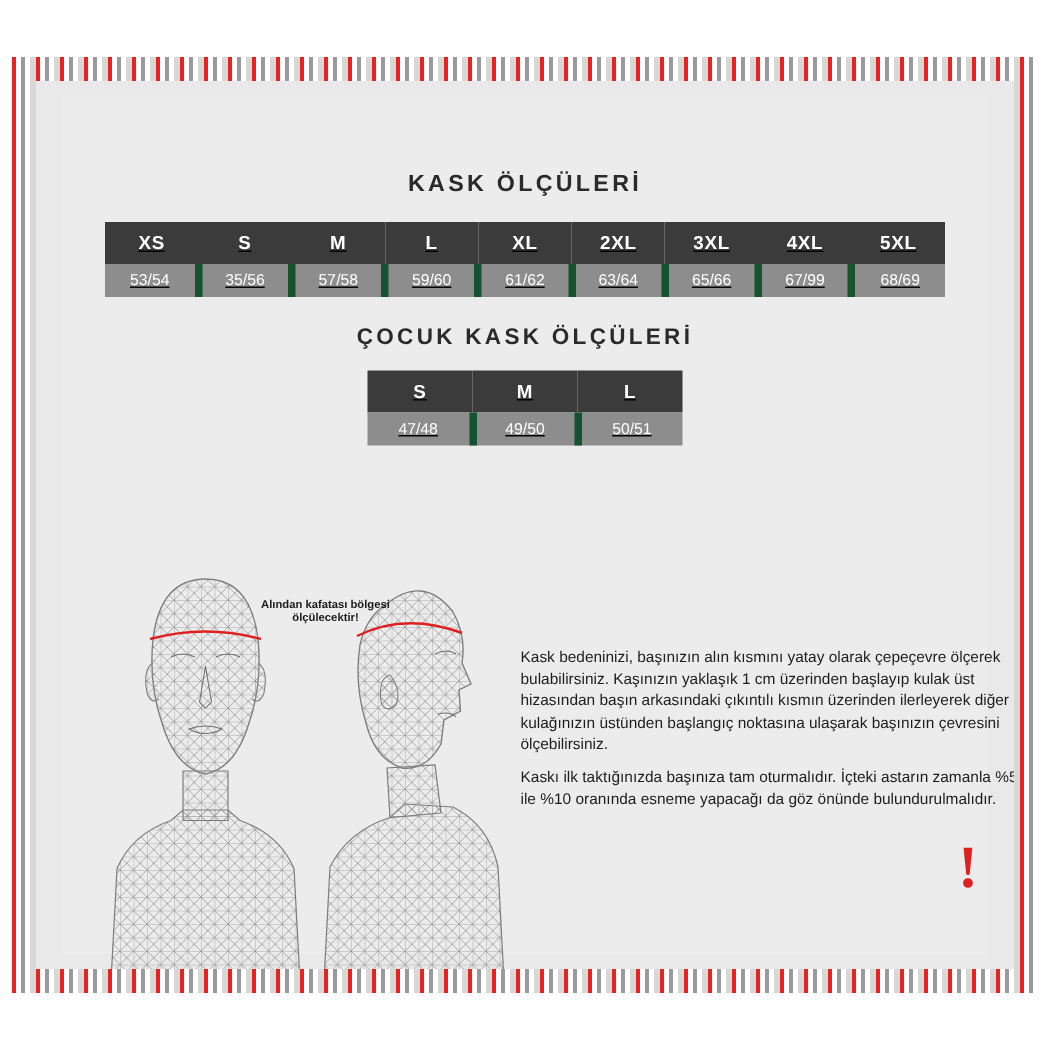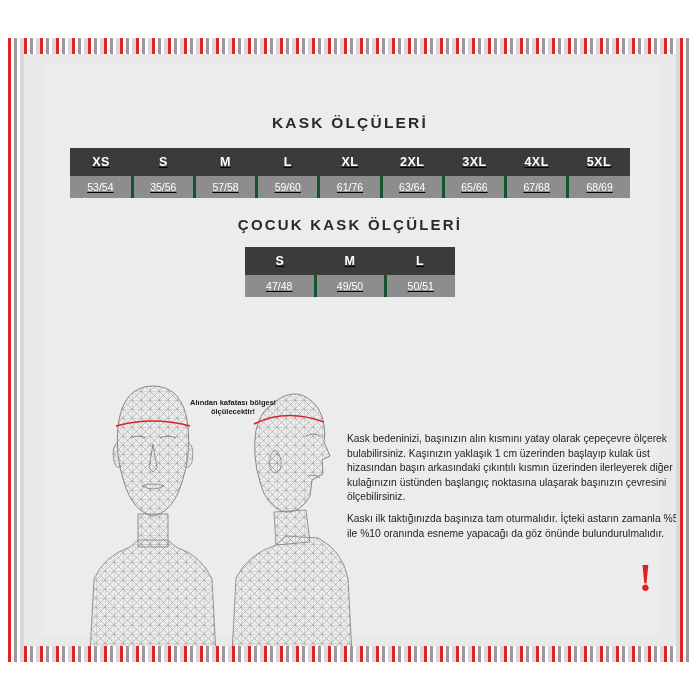--- a/index.html
+++ b/index.html
@@ -93,28 +93,28 @@
     text-align: center;
     padding: 7px 0 7px 0;
     letter-spacing: 0.5px;
   }
   table.sizes tr.vals td {
     background: #8d8d8d;
     color: #ffffff;
     font-size: 10.5px;
     text-align: center;
     padding: 5px 0 5px 0;
-    border-right: 3px solid #14532d;
+    border-right: 5px solid #14532d;
   }
   table.sizes tr.vals td:last-child { border-right: none; }
 
   
   .figures {
     position: absolute;
-    left: 32px;
+    left: 16px;
     top: 300px;
     width: 280px;
     height: 290px;
   }
   .fig {
     position: absolute;
     bottom: 0;
   }
   .fig svg { display: block; }
 
@@ -189,24 +189,24 @@
               <td>2XL</td>
               <td>3XL</td>
               <td>4XL</td>
               <td>5XL</td>
             </tr>
             <tr class="vals">
               <td>53/54</td>
               <td>35/56</td>
               <td>57/58</td>
               <td>59/60</td>
-              <td>61/76</td>
+              <td>61/62</td>
               <td>63/64</td>
               <td>65/66</td>
-              <td>67/68</td>
+              <td>67/99</td>
               <td>68/69</td>
             </tr>
           </tbody>
             </table>
         </div>
 
         <div class="title2">ÇOCUK KASK ÖLÇÜLERİ</div>
 
         <div class="table-wrap child">
           <table class="sizes">

